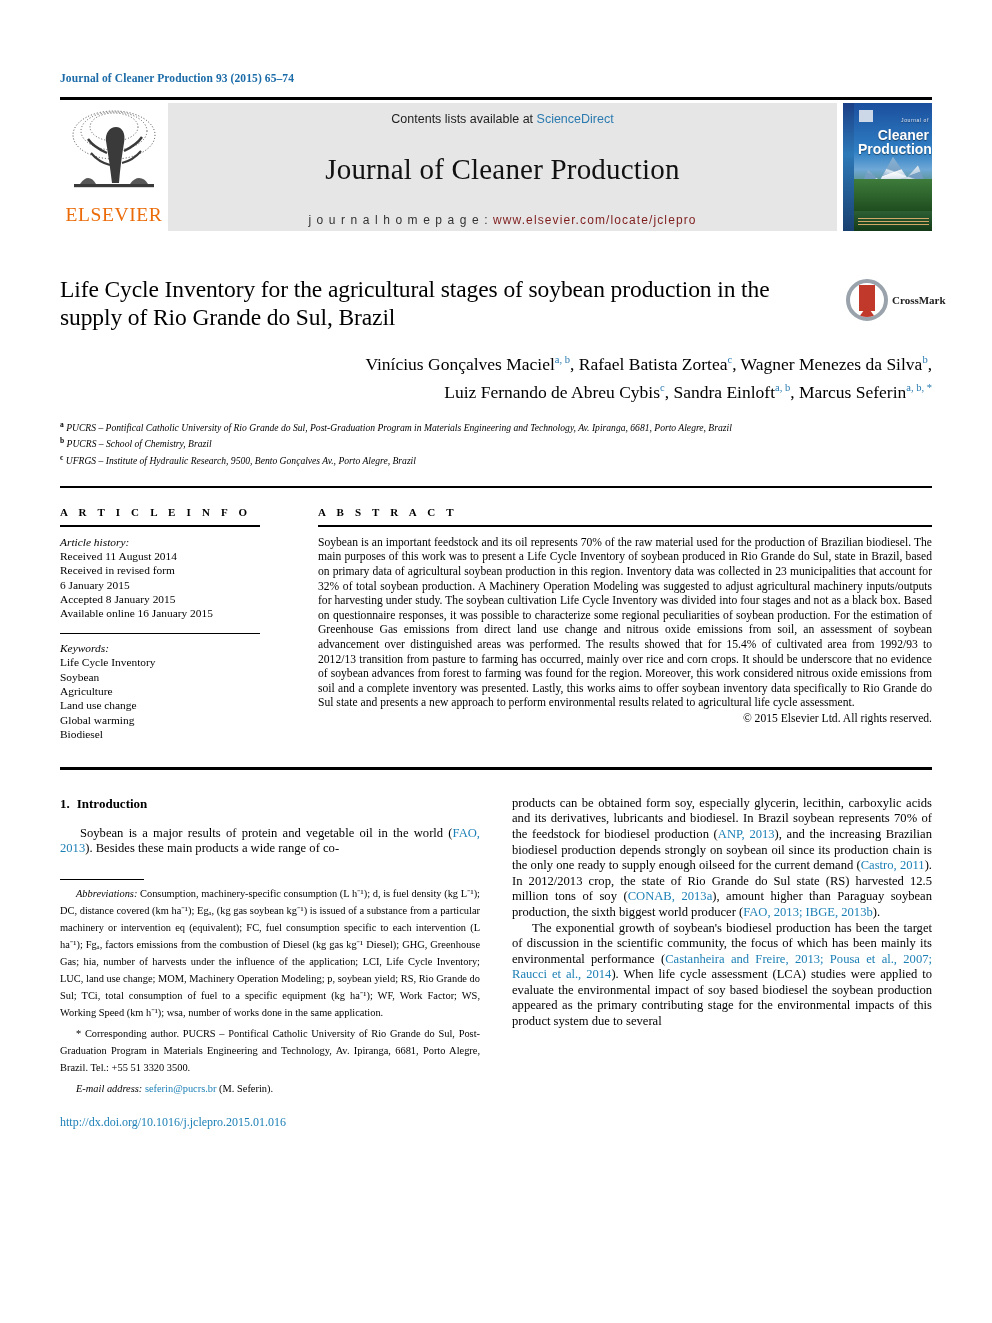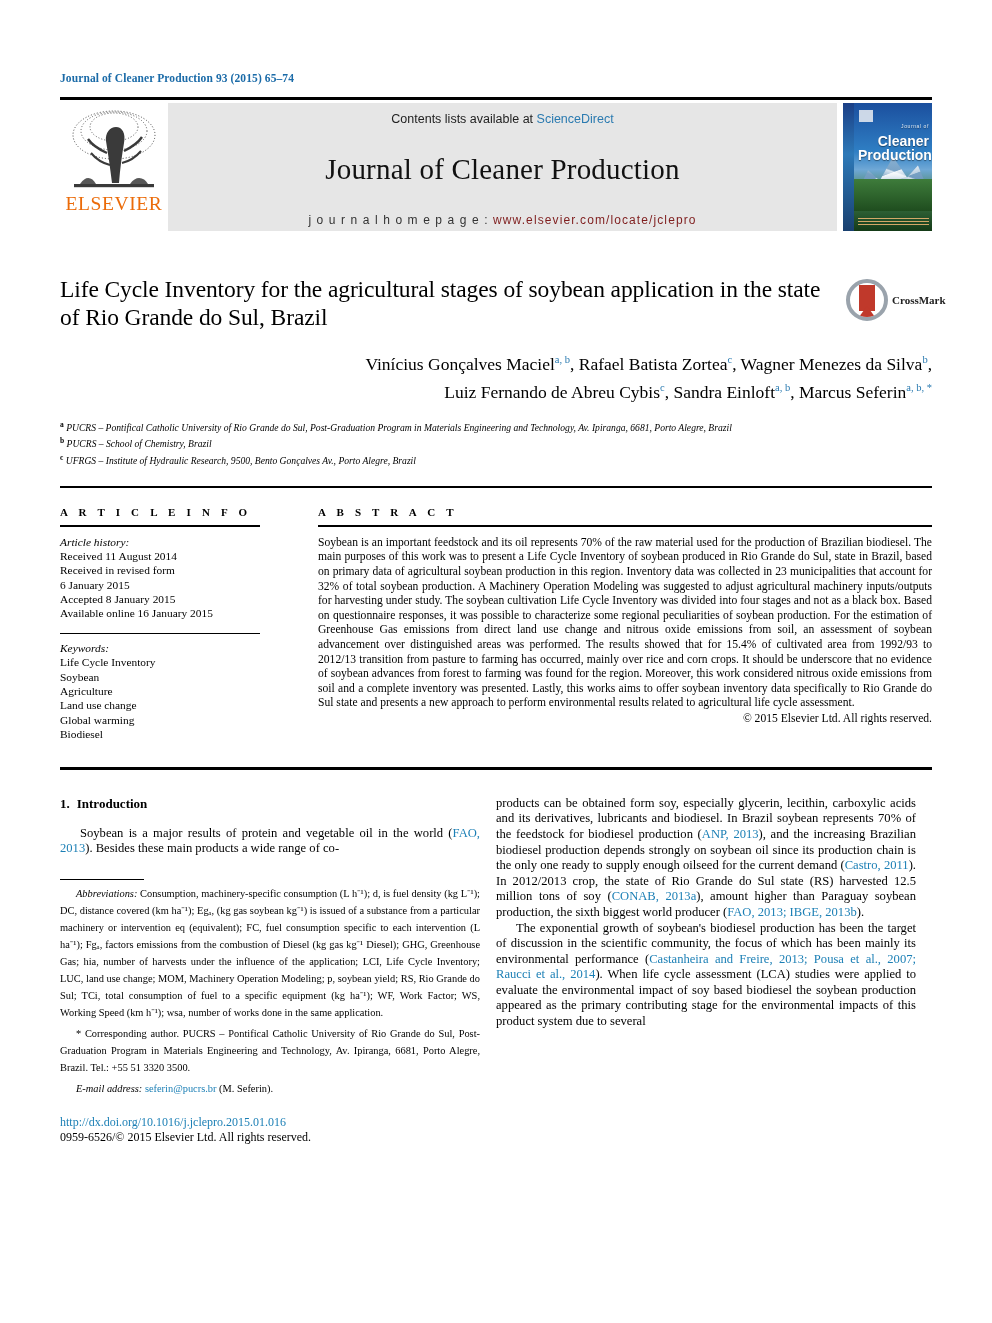--- a/index.html
+++ b/index.html
@@ -40,21 +40,21 @@
     background: #fff;
     position: relative;
   }
   .tree-box {
     position: absolute; left: 6px; top: 2px;
     width: 96px; height: 98px;
     overflow: hidden;
   }
   .elsevier-word {
     position: absolute;
-    left: 4px; bottom: 16px;
+    left: 4px; bottom: 5px;
     width: 100px;
     text-align: center;
     color: #eb6b09;
     font-family: "Liberation Serif", serif;
     font-size: 19.5px;
     letter-spacing: .6px;
   }
   .banner-mid {
     flex: 1 1 auto;
     background: #e6e6e6;
@@ -92,21 +92,21 @@
     width: 89px; height: 128px;
     position: relative;
     overflow: hidden;
     background: linear-gradient(180deg,#1b4f9e 0%, #2f7fc4 38%, #6fa8d6 52%, #3f7a3f 74%, #1e4a20 100%);
   }
   .cover .spine {
     position: absolute; left: 0; top: 0; width: 11px; height: 100%;
     background: linear-gradient(180deg,#1b3f86,#2d79b8 40%,#19406f);
   }
   .cover .cov-title {
-    position: absolute; left: 15px; top: 16px; right: 3px;
+    position: absolute; left: 15px; top: 10px; right: 3px;
     color: #fff;
     font-family: "Liberation Sans", sans-serif;
     font-weight: bold;
     font-size: 14px;
     line-height: 14px;
     text-align: right;
     text-shadow: 0 1px 1px rgba(0,0,0,.45);
   }
   .cover .cov-sup {
     display: block;
@@ -240,21 +240,21 @@
   }
 
   .rule-thick-2 { height: 2.5px; background: #000; margin-top: 26px; }
 
   
   .body-cols {
     display: flex;
     margin-top: 26px;
   }
   .bcol { width: 420px; flex: 0 0 420px; }
-  .bcol.left { margin-right: 16px; }
+  .bcol.left { margin-right: 32px; }
   h2.sec-title {
     font-size: 13px;
     font-weight: bold;
     margin: 0 0 14px 0;
   }
   h2.sec-title .num { margin-right: 7px; }
   .para {
     font-size: 12.6px;
     line-height: 15.6px;
     text-align: justify;
@@ -347,21 +347,21 @@
 
     </div>
   </div>
 
   <div class="title-block">
     <div class="crossmark">
       <div class="cm-ring"></div>
       <div class="cm-text">CrossMark</div>
     </div>
 
-    <h1 class="paper-title">Life Cycle Inventory for the agricultural stages of soybean application in the state of Rio Grande do Sul, Brazil</h1>
+    <h1 class="paper-title">Life Cycle Inventory for the agricultural stages of soybean production in the supply of Rio Grande do Sul, Brazil</h1>
 
     <div class="authors">
       <span>Vinícius Gonçalves Maciel</span><sup>a, b</sup>, <span>Rafael Batista Zortea</span><sup>c</sup>, <span>Wagner Menezes da Silva</span><sup>b</sup>,<br>
       <span>Luiz Fernando de Abreu Cybis</span><sup>c</sup>, <span>Sandra Einloft</span><sup>a, b</sup>, <span>Marcus Seferin</span><sup>a, b, *</sup>
     </div>
 
     <div class="affils">
       <div><sup>a</sup> <span>PUCRS – Pontifical Catholic University of Rio Grande do Sul, Post-Graduation Program in Materials Engineering and Technology, Av. Ipiranga, 6681, Porto Alegre, Brazil</span></div>
       <div><sup>b</sup> <span>PUCRS – School of Chemistry, Brazil</span></div>
       <div><sup>c</sup> <span>UFRGS – Institute of Hydraulic Research, 9500, Bento Gonçalves Av., Porto Alegre, Brazil</span></div>
@@ -416,21 +416,20 @@
 
       <div class="fn-wrap">
         <div class="fn-rule"></div>
         <p class="fn indent"><span class="it">Abbreviations:</span><span> Consumption, machinery-specific consumption (L h⁻¹); d, is fuel density (kg L⁻¹); DC, distance covered (km ha⁻¹); Egₐ, (kg gas soybean kg⁻¹) is issued of a substance from a particular machinery or intervention eq (equivalent); FC, fuel consumption specific to each intervention (L ha⁻¹); Fgₐ, factors emissions from the combustion of Diesel (kg gas kg⁻¹ Diesel); GHG, Greenhouse Gas; hia, number of harvests under the influence of the application; LCI, Life Cycle Inventory; LUC, land use change; MOM, Machinery Operation Modeling; p, soybean yield; RS, Rio Grande do Sul; TCi, total consumption of fuel to a specific equipment (kg ha⁻¹); WF, Work Factor; WS, Working Speed (km h⁻¹); wsa, number of works done in the same application.</span></p>
         <p class="fn indent"><span class="fn-star">*</span><span> Corresponding author. PUCRS – Pontifical Catholic University of Rio Grande do Sul, Post-Graduation Program in Materials Engineering and Technology, Av. Ipiranga, 6681, Porto Alegre, Brazil. Tel.: +55 51 3320 3500.</span></p>
         <p class="fn indent"><span class="it">E-mail address:</span> <span class="mail">seferin@pucrs.br</span><span> (M. Seferin).</span></p>
       </div>
 
       <div class="doi-block">
         <span class="doi-link">http://dx.doi.org/10.1016/j.jclepro.2015.01.016</span>
-        <span class="issn">0959-6526/© 2015 Elsevier Ltd. All rights reserved.</span>
       </div>
     </div>
 
     <div class="bcol right">
       <p class="para noindent"><span>products can be obtained form soy, especially glycerin, lecithin, carboxylic acids and its derivatives, lubricants and biodiesel. In Brazil soybean represents 70% of the feedstock for biodiesel production (</span><span class="ref">ANP, 2013</span><span>), and the increasing Brazilian biodiesel production depends strongly on soybean oil since its production chain is the only one ready to supply enough oilseed for the current demand (</span><span class="ref">Castro, 2011</span><span>). In 2012/2013 crop, the state of Rio Grande do Sul state (RS) harvested 12.5 million tons of soy (</span><span class="ref">CONAB, 2013a</span><span>), amount higher than Paraguay soybean production, the sixth biggest world producer (</span><span class="ref">FAO, 2013; IBGE, 2013b</span><span>).</span></p>
       <p class="para"><span>The exponential growth of soybean's biodiesel production has been the target of discussion in the scientific community, the focus of which has been mainly its environmental performance (</span><span class="ref">Castanheira and Freire, 2013; Pousa et al., 2007; Raucci et al., 2014</span><span>). When life cycle assessment (LCA) studies were applied to evaluate the environmental impact of soy based biodiesel the soybean production appeared as the primary contributing stage for the environmental impacts of this product system due to several</span></p>
     </div>
 
   </div>
 

